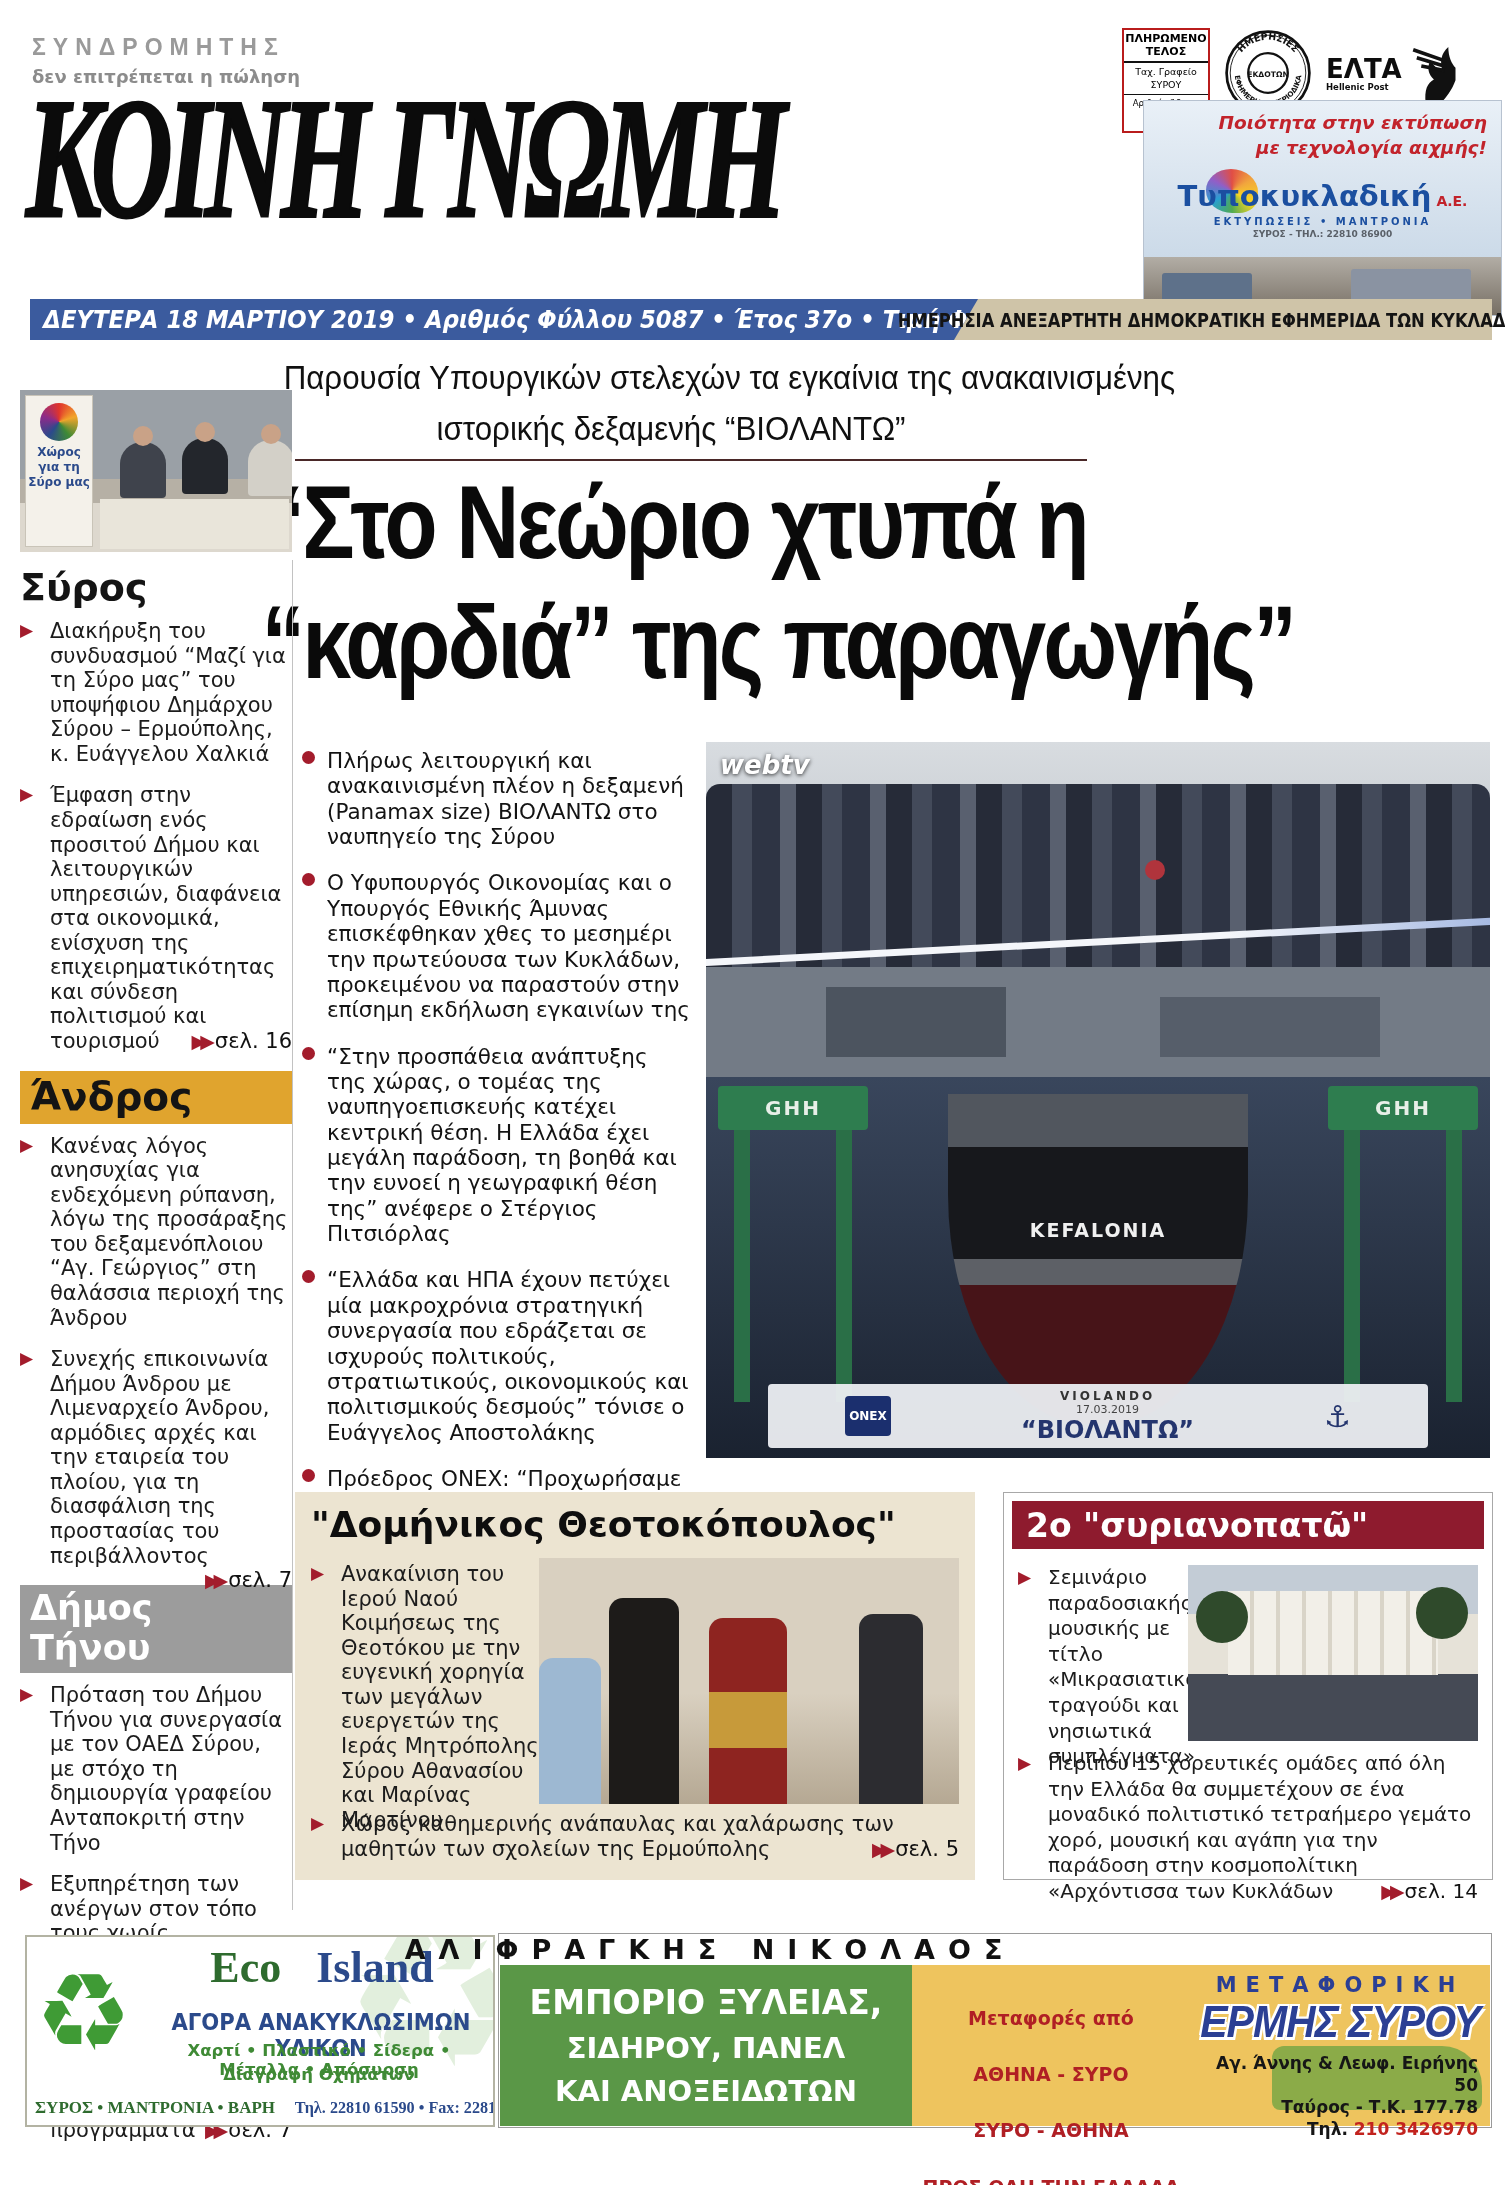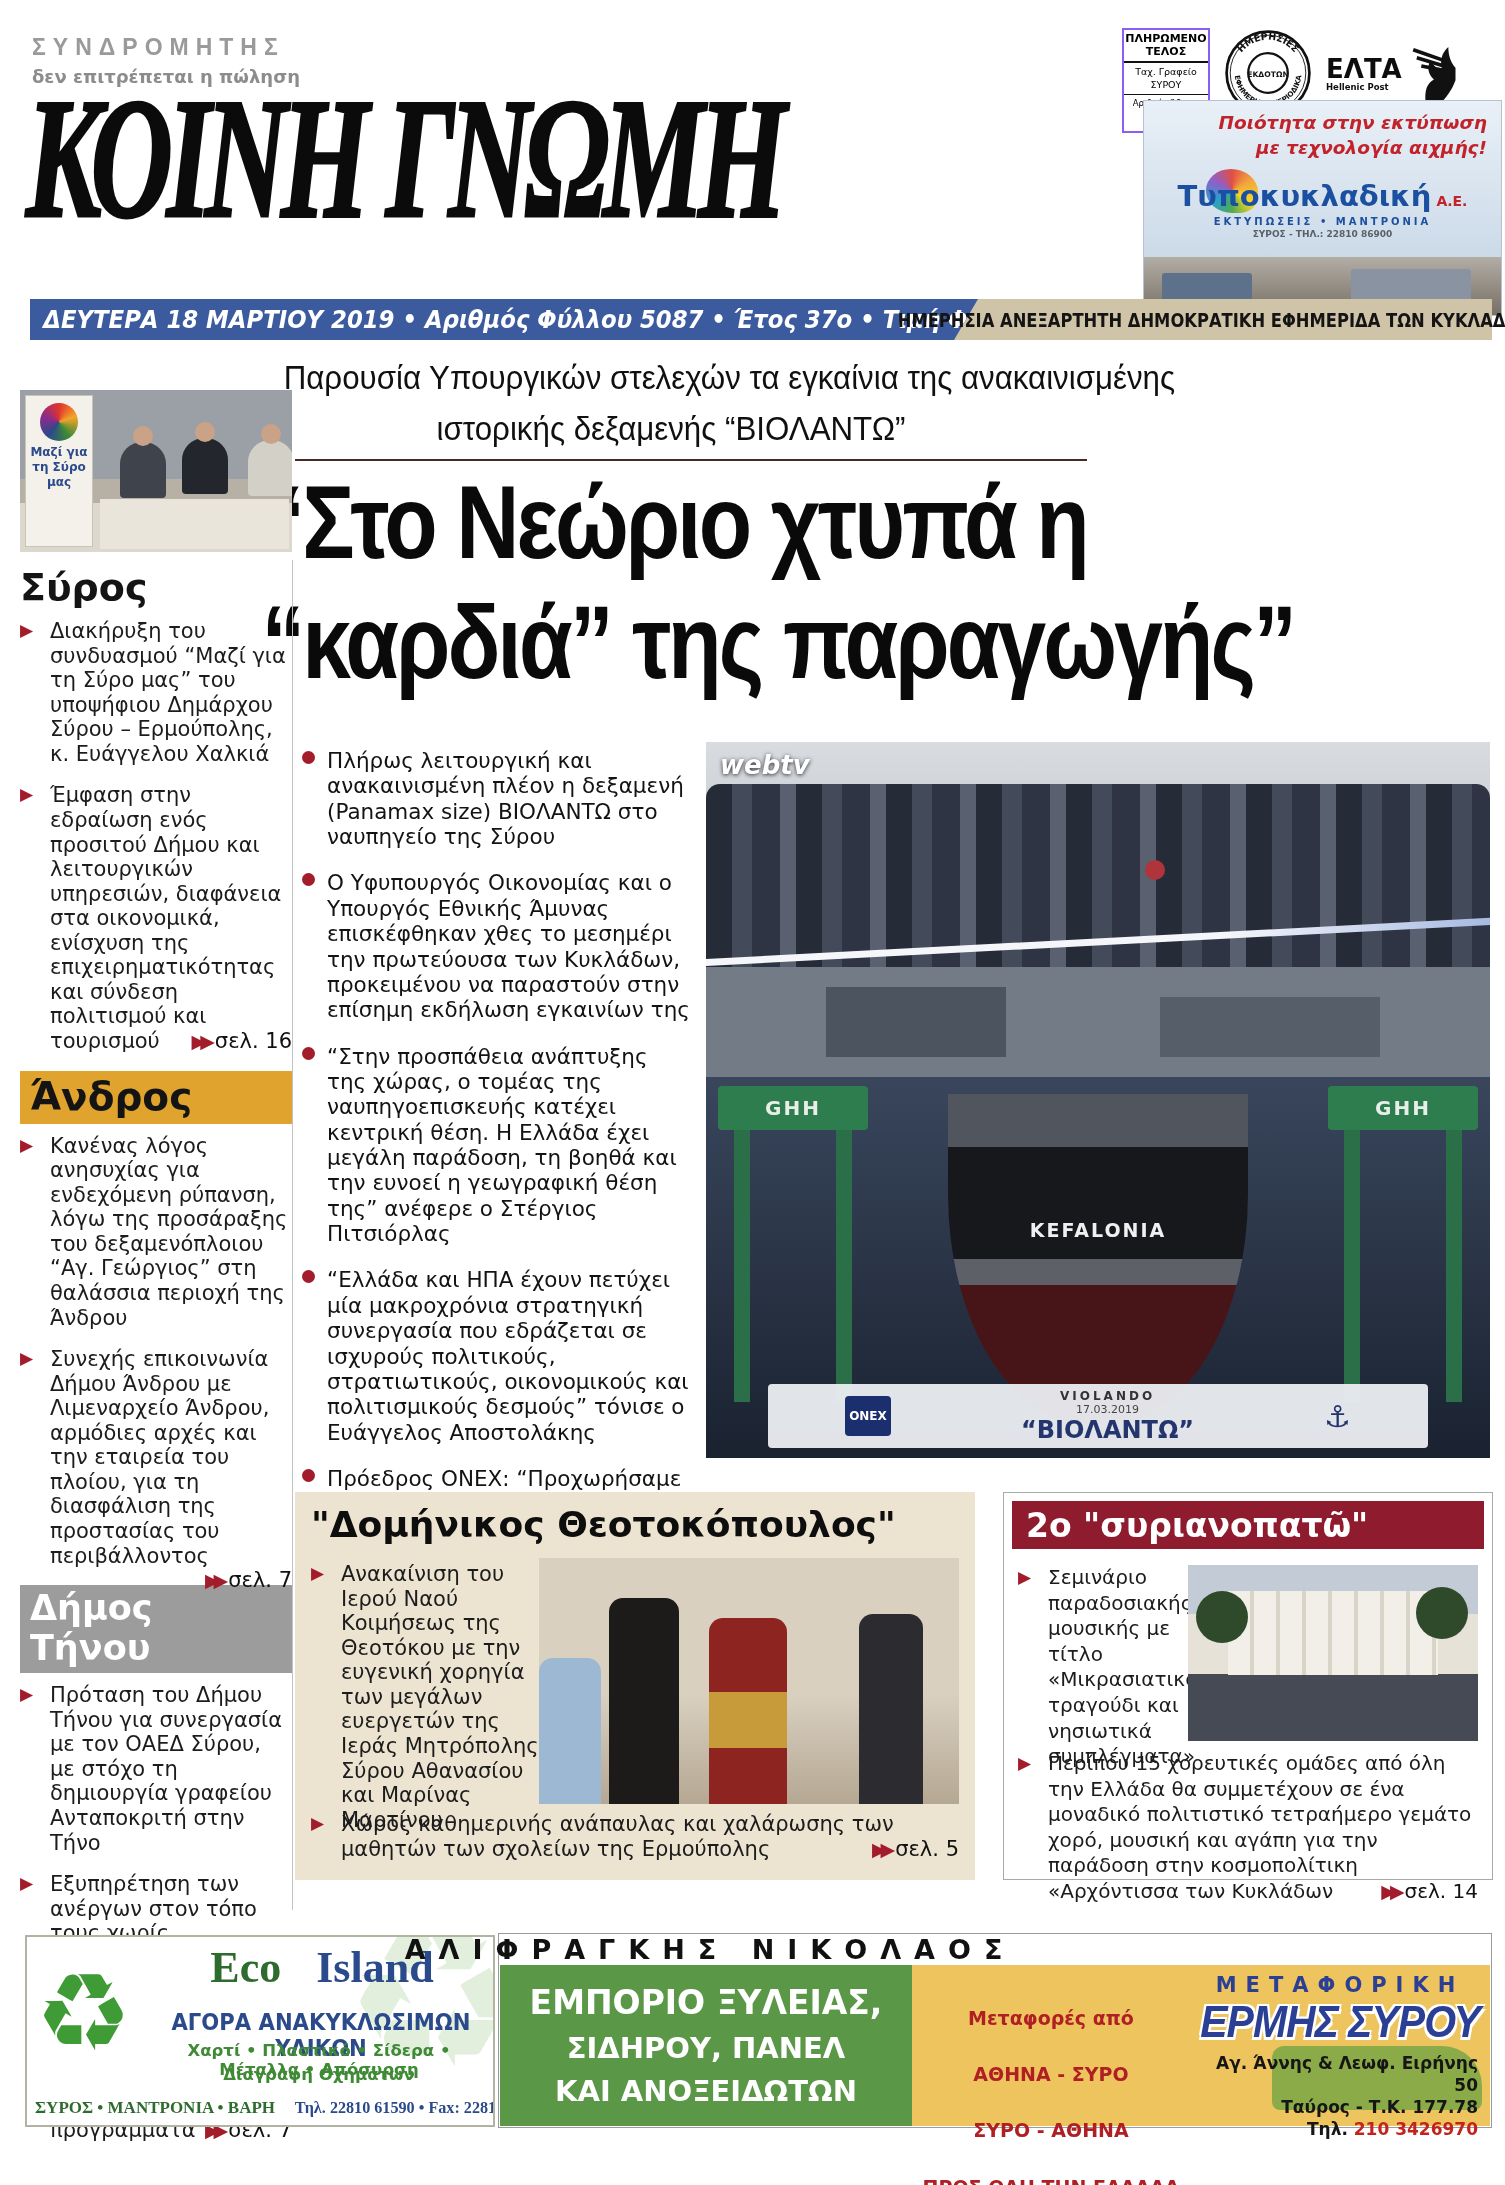--- a/index.html
+++ b/index.html
@@ -5,21 +5,21 @@
   html,body{margin:0;padding:0;background:#e8e8e8;font-family:"DejaVu Sans",sans-serif;}
   .page{position:relative;width:1505px;height:2185px;background:#fff;overflow:hidden;margin:0 auto;}
   .abs{position:absolute;}
 
   
   .subscriber{left:32px;top:34px;}
   .sub1{font:700 23px "Liberation Sans",sans-serif;letter-spacing:7px;color:#9a9a9a;}
   .sub2{font:700 18px "DejaVu Sans",sans-serif;color:#8c8c8c;margin-top:5px;}
   .logo{left:26px;top:60px;font:italic 700 172px "Liberation Serif",serif;transform:scaleX(.66);transform-origin:left top;letter-spacing:-9px;color:#0b0b0b;white-space:nowrap;-webkit-text-stroke:3px #0b0b0b;}
   .stamps{left:1122px;top:28px;display:flex;gap:13px;align-items:flex-start;}
-  .stampbox{width:84px;border:2px solid #8b5cf6;text-align:center;background:#fff;}
+  .stampbox{width:84px;border:2px solid #b91c1c;text-align:center;background:#fff;}
   .sb-t{font:700 11px/1.15 "DejaVu Sans",sans-serif;border-bottom:2px solid #111;padding:3px 0;}
   .sb-o{font:400 9.5px/1.3 "DejaVu Sans",sans-serif;border-bottom:1px solid #111;padding:3px 0;}
   .sb-pl{font:400 8.5px "DejaVu Sans",sans-serif;padding-top:3px;}
   .sb-n{font:700 17px "DejaVu Sans",sans-serif;padding-bottom:3px;}
   .roundstamp{width:90px;height:90px;}
   .elta{display:flex;align-items:center;gap:4px;margin-top:14px;}
   .elta-name{font:700 26px "DejaVu Sans",sans-serif;color:#0d0d0d;line-height:1;}
   .elta-sub{font:700 8.5px "DejaVu Sans",sans-serif;color:#0d0d0d;}
   .printer-ad{left:1143px;top:100px;width:357px;height:214px;background:linear-gradient(180deg,#e9f0f7 0%,#cddbe9 70%,#c2d2e2 100%);border:1px solid #b7c2d0;overflow:hidden;}
   .pa-slogan{color:#c2232b;font:italic 700 18.5px/1.35 "DejaVu Sans",sans-serif;text-align:right;padding:10px 14px 0;}
@@ -236,21 +236,21 @@
     <div class="kick-line">Παρουσία Υπουργικών στελεχών τα εγκαίνια της ανακαινισμένης</div>
     <div class="kick-line">ιστορικής δεξαμενής “ΒΙΟΛΑΝΤΩ”</div>
   </div>
   <div class="abs krule"></div>
   <div class="abs hl hl1">“Στο Νεώριο χτυπά η</div>
   <div class="abs hl hl2">“καρδιά” της παραγωγής”</div>
 
   <div class="abs side-photo">
     <div class="sp-banner">
       <div class="sp-logo"></div>
-      <div class="sp-banner-text">Μαζί για τη Σύρο μας</div>
+      <div class="sp-banner-text">Χώρος για τη Σύρο μας</div>
     </div>
     <div class="sp-person sp-p1">
         <div class="sp-head"></div>
       </div>
     <div class="sp-person sp-p2">
         <div class="sp-head"></div>
       </div>
     <div class="sp-person sp-p3">
         <div class="sp-head"></div>
       </div>

